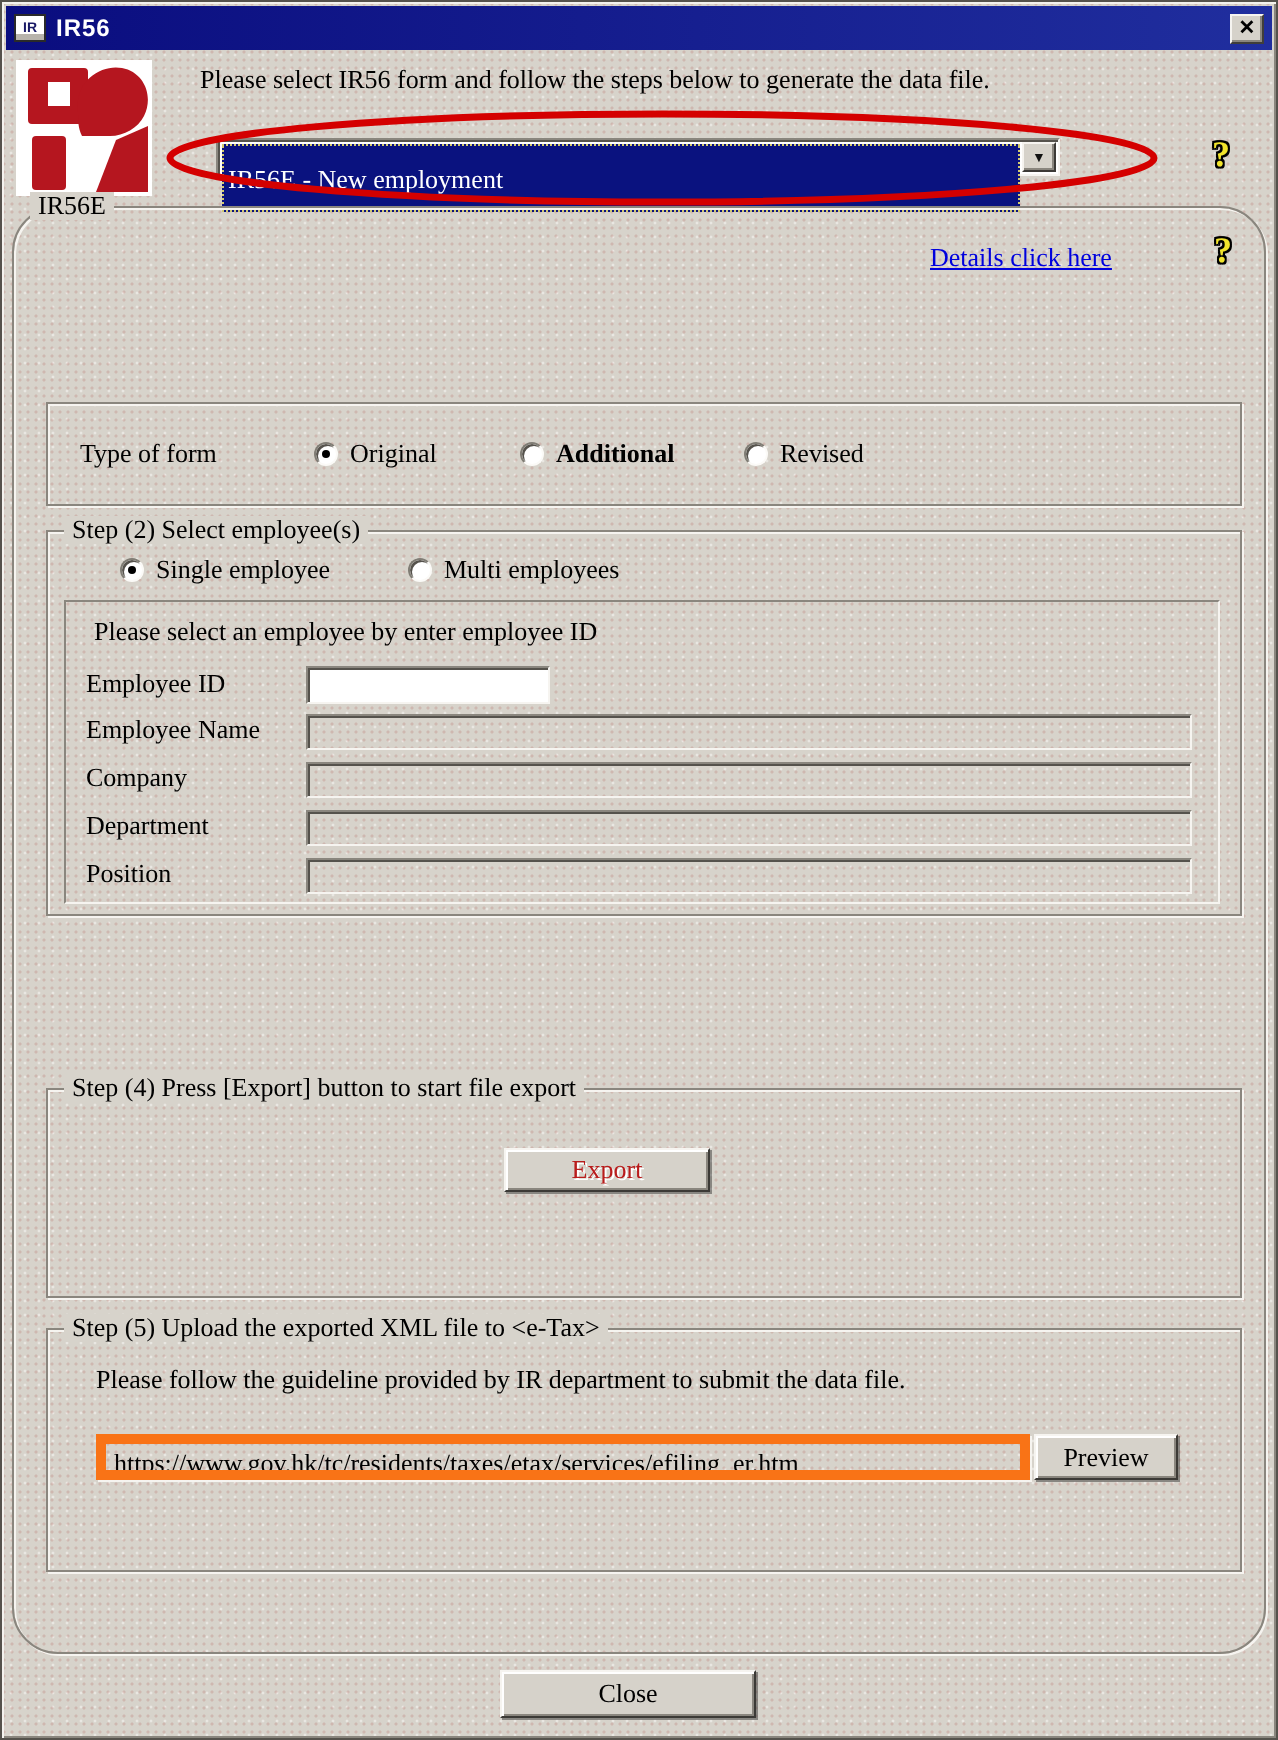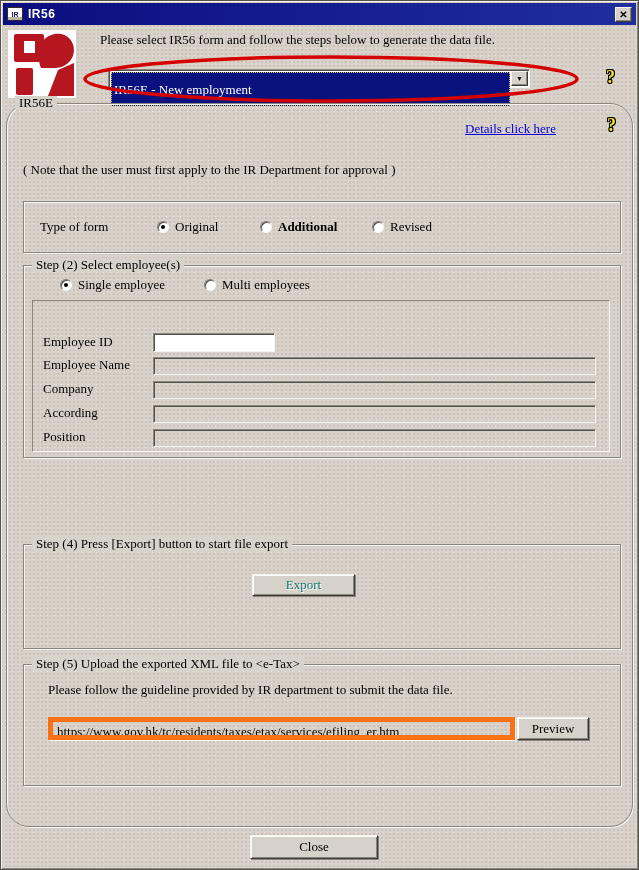--- a/index.html
+++ b/index.html
@@ -46,21 +46,21 @@
     font-family:"Liberation Serif",serif; font-size:13px; padding:0 3px; }
   .input.disabled { background:transparent; }
   .panel { position:absolute; border:1px solid;
     border-color:#8a867e #f6f4f0 #f6f4f0 #8a867e; }
   
   .btn { position:absolute; background:#d6d2ca; border:1px solid;
     border-color:#f6f4f0 #3c3a36 #3c3a36 #f6f4f0;
     box-shadow: inset 1px 1px 0 #fff, inset -1px -1px 0 #8a867e, 1px 1px 0 rgba(40,40,40,.45);
     font-family:"Liberation Serif",serif; font-size:13px; color:#000;
     display:flex; align-items:center; justify-content:center; cursor:default; }
-  .btn.disabled { color:#0f766e; text-shadow:1px 1px 0 #fff; }
+  .btn.disabled { color:#b91c1c; text-shadow:1px 1px 0 #fff; }
   
   .radio { position:absolute; width:12px; height:12px; border-radius:50%;
     background:#fff; border:1px solid; border-color:#807d75 #fbfaf7 #fbfaf7 #807d75;
     box-shadow: inset 1px 1px 0 #55524c; }
   .radio.on::after { content:""; position:absolute; inset:3px; border-radius:50%; background:#000; }
   .rlabel { position:absolute; white-space:nowrap; }
   
   #combo { position:absolute; left:108px; top:69px; width:422px; height:19px;
     background:#fff; border:1px solid; border-color:#8a867e #f6f4f0 #f6f4f0 #8a867e;
     box-shadow: inset 1px 1px 0 #55524c; display:flex; }
@@ -115,51 +115,51 @@
 </svg>
 
 <div class="help" style="left:606px; top:68px;">?</div>
 
 <div class="group" style="left:6px; top:103px; width:627px; height:724px;border-radius:23px;">
   <span class="glabel">IR56E</span>
 
   <span class="txt link" style="left:458px; top:18px;">Details click here</span>
   <div class="help" style="left:600px; top:12px;">?</div>
 
-  <div class="txt" style="left:16px; top:59px; width:520px;">( Note that the user must first apply to the IR Department for approval )</div>
 
   <div class="group" style="left:16px; top:97px; width:598px; height:52px;">
     <div class="txt" style="left:16px; top:18px;">Type of form</div>
     <span class="radio on" style="left:133px; top:19px;"></span>
     <span class="rlabel" style="left:151px; top:17px;">Original</span>
     <span class="radio" style="left:236px; top:19px;"></span>
     <span class="rlabel" style="left:254px; top:17px;font-weight:bold;">Additional</span>
     <span class="radio" style="left:348px; top:19px;"></span>
     <span class="rlabel" style="left:366px; top:17px;">Revised</span>
   </div>
 
   <div class="group" style="left:16px; top:161px; width:598px; height:193px;">
     <span class="glabel">Step (2) Select employee(s)</span>
     <span class="radio on" style="left:36px; top:13px;"></span>
     <span class="rlabel" style="left:54px; top:11px;">Single employee</span>
     <span class="radio" style="left:180px; top:13px;"></span>
     <span class="rlabel" style="left:198px; top:11px;">Multi employees</span>
 
     <div class="panel" style="left:8px; top:34px; width:578px; height:152px;">
+      <div class="txt" style="left:14px; top:8px;">Please select an employee by enter employee ID</div>
 
       <div class="txt" style="left:10px; top:34px;">Employee ID</div>
       <input class="input" style="left: 120px; top: 32px; width: 122px; height: 19px;" value="">
 
       <div class="txt" style="left:10px; top:57px;">Employee Name</div>
       <input class="input disabled" style="left: 120px; top: 56px; width: 443px; height: 18px;" disabled="" value="">
 
       <div class="txt" style="left:10px; top:81px;">Company</div>
       <input class="input disabled" style="left: 120px; top: 80px; width: 443px; height: 18px;" disabled="" value="">
 
-      <div class="txt" style="left:10px; top:105px;">According</div>
+      <div class="txt" style="left:10px; top:105px;">Department</div>
       <input class="input disabled" style="left: 120px; top: 104px; width: 443px; height: 18px;" disabled="" value="">
 
       <div class="txt" style="left:10px; top:129px;">Position</div>
       <input class="input disabled" style="left: 120px; top: 128px; width: 443px; height: 18px;" disabled="" value="">
     </div>
   </div>
 
 
   <div class="group" style="left:16px; top:440px; width:598px; height:105px;">
     <span class="glabel">Step (4) Press [Export] button to start file export</span>

